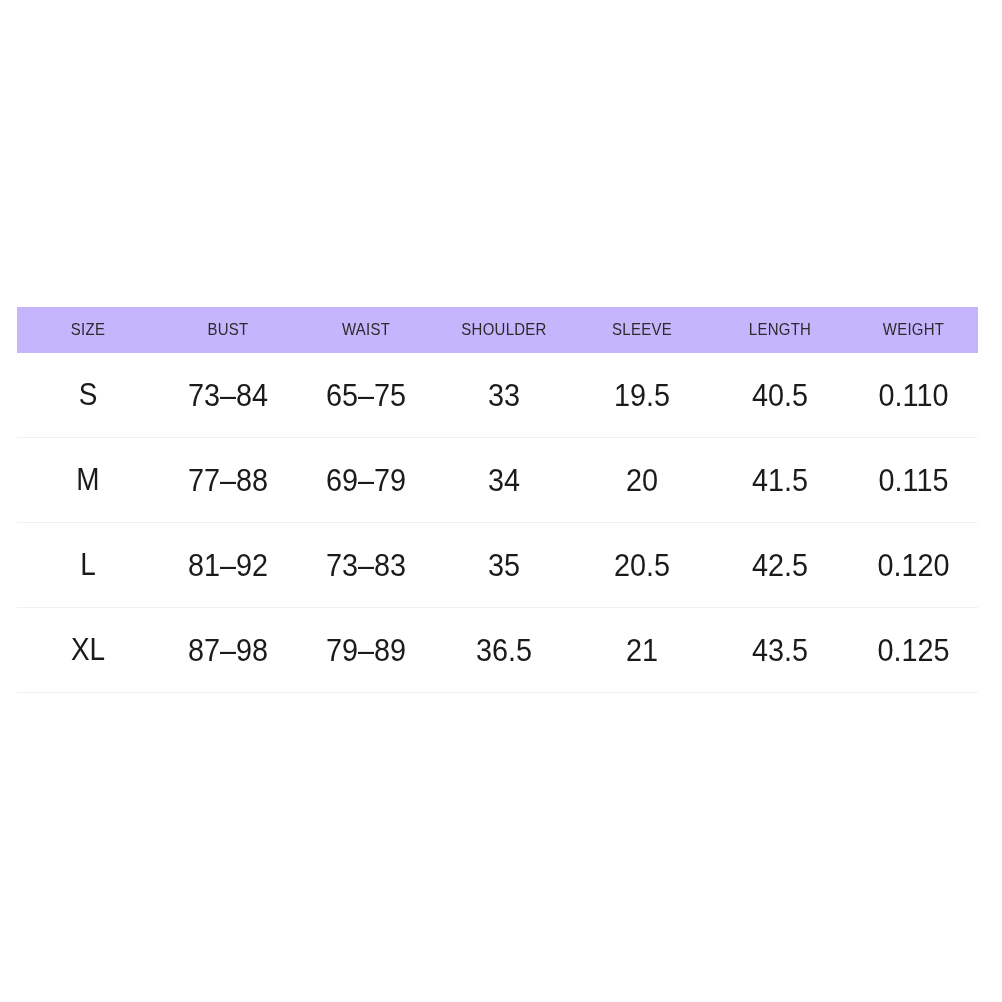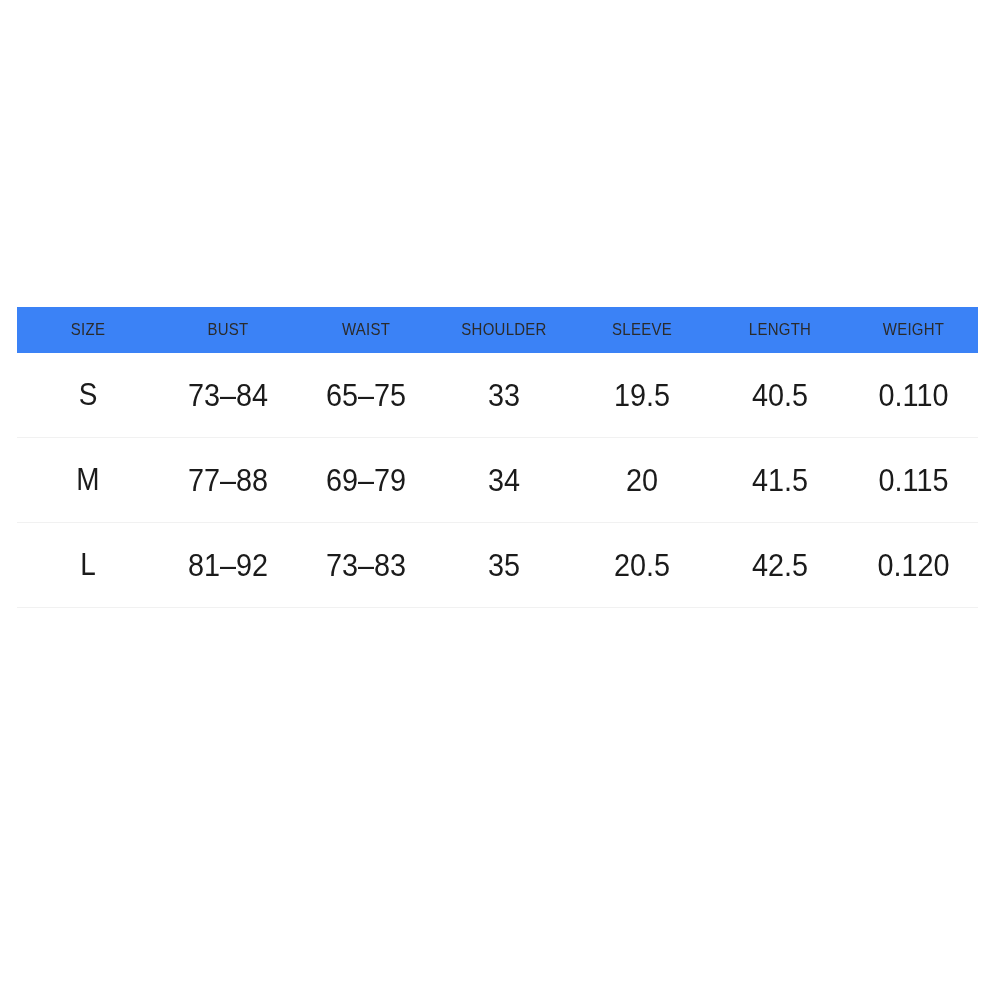--- a/index.html
+++ b/index.html
@@ -24,21 +24,21 @@
   }
 
   table.size-table {
     width: 961px;
     border-collapse: collapse;
     table-layout: fixed;
   }
 
   
   thead tr.header-row {
-    background: #3b82f6;
+    background: #c4b5fd;
   }
   thead th {
     height: 46px;
     padding: 0;
     text-align: center;
     vertical-align: middle;
     font-weight: 400;
     font-size: 17px;
     letter-spacing: 0.3px;
     color: #2b2b2b;
@@ -128,15 +128,24 @@
       </tr>
       <tr class="data-row">
         <td class="col-size">L</td>
         <td>81–92</td>
         <td>73–83</td>
         <td>35</td>
         <td>20.5</td>
         <td>42.5</td>
         <td>0.120</td>
       </tr>
+      <tr class="data-row">
+        <td class="col-size">XL</td>
+        <td>87–98</td>
+        <td>79–89</td>
+        <td>36.5</td>
+        <td>21</td>
+        <td>43.5</td>
+        <td>0.125</td>
+      </tr>
     </tbody>
   </table>
 </div>
 
 </body></html>

